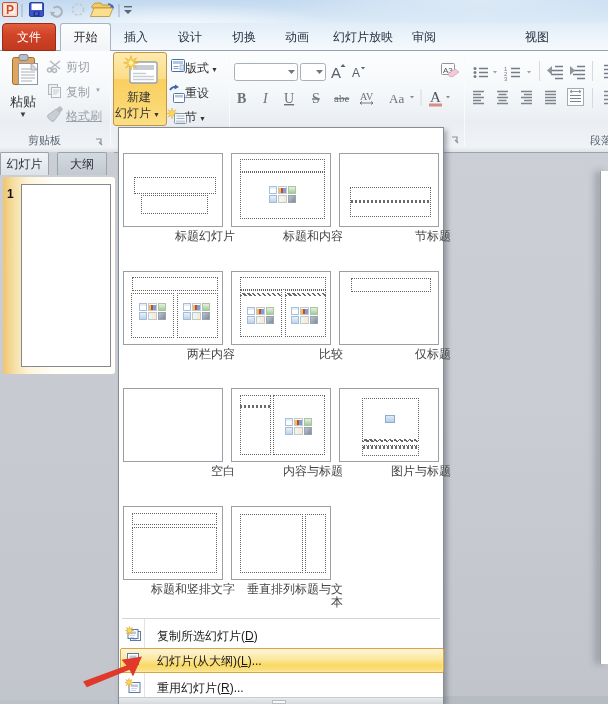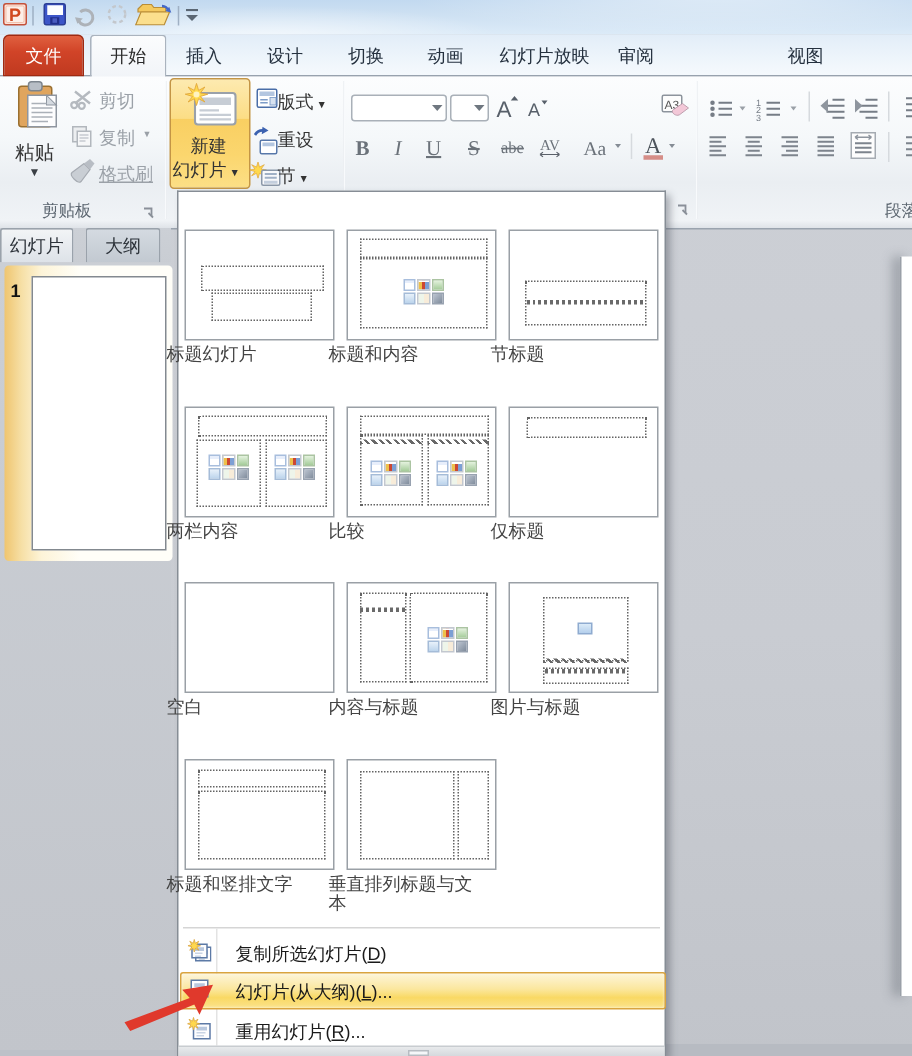--- a/index.html
+++ b/index.html
@@ -18,21 +18,21 @@
 .glabel{position:absolute;top:82px;font-size:11px;color:#5c6670;white-space:nowrap;}
 .rtxt{position:absolute;font-size:12px;color:#9ba1a8;}
 .dk{color:#333;}
 
 #newslide{position:absolute;left:113px;top:1px;width:54px;height:74px;background:linear-gradient(180deg,#fdeab0 0%,#fcdd85 36%,#f9cf62 37%,#fbd66e 70%,#fcdf86 100%);border:1px solid #c49545;border-radius:3px;}
 
 #panel{left:118px;top:127px;width:326px;height:577px;background:#fff;border:1px solid #868d95;border-bottom:none;box-shadow:3px 3px 5px rgba(80,85,95,.45);}
 #phead{position:absolute;left:0;top:0;width:324px;height:23px;background:#f0f1f2;border-bottom:1px solid #dfe1e3;font-size:13px;font-weight:bold;color:#3d3d3d;line-height:23px;padding-left:9px;}
 .cell{position:absolute;width:100px;}
 .box{position:absolute;left:0;top:0;width:100px;height:74px;background:#fff;border:1px solid #9aa0a6;}
-.lbl{position:absolute;left:-12px;top:77px;width:124px;text-align:left;font-size:12px;color:#444;line-height:13px;}
+.lbl{position:absolute;left:-12px;top:77px;width:124px;text-align:right;font-size:12px;color:#444;line-height:13px;}
 .d{position:absolute;border:1px dotted #646464;}
 .hd{position:absolute;height:3px;background:repeating-linear-gradient(90deg,#6a6a6a 0 2px,rgba(0,0,0,0) 2px 4px);}
 .hd2{position:absolute;height:3px;background:repeating-linear-gradient(45deg,#686868 0 1.5px,rgba(0,0,0,0) 1.5px 3.5px);}
 
 .mi{position:absolute;left:1px;width:324px;height:25px;font-size:12px;color:#1a1a1a;}
 .mi .t{position:absolute;left:37px;top:6px;}
 #hl{left:1px;width:324px;height:25px;background:linear-gradient(180deg,#fdf5da 0%,#fbe79e 45%,#f9d964 70%,#fbe28b 100%);border:1px solid #d9a43f;border-radius:2px;box-shadow:inset 0 0 2px #fffbe8;}
 .micon{position:absolute;left:5px;top:4px;width:16px;height:16px;}
 #gutline{position:absolute;left:25px;top:491px;width:1px;height:78px;background:#e3e3e3;}
 #msep{position:absolute;left:3px;top:490px;width:318px;height:1px;background:#d5d5d5;}

